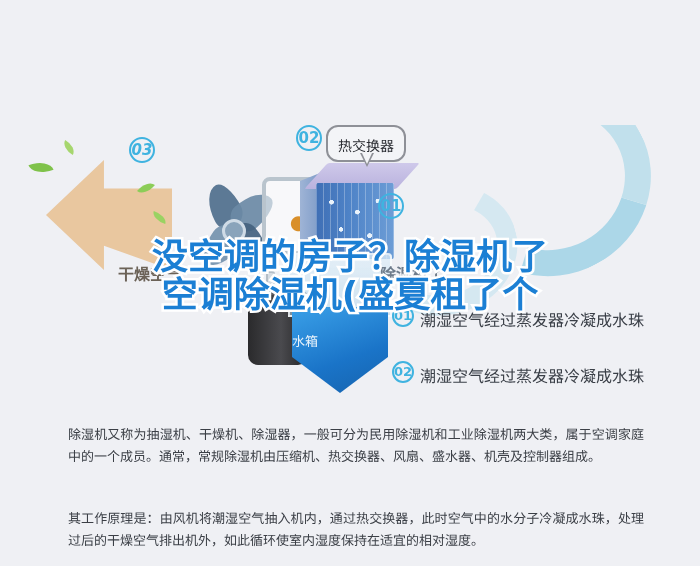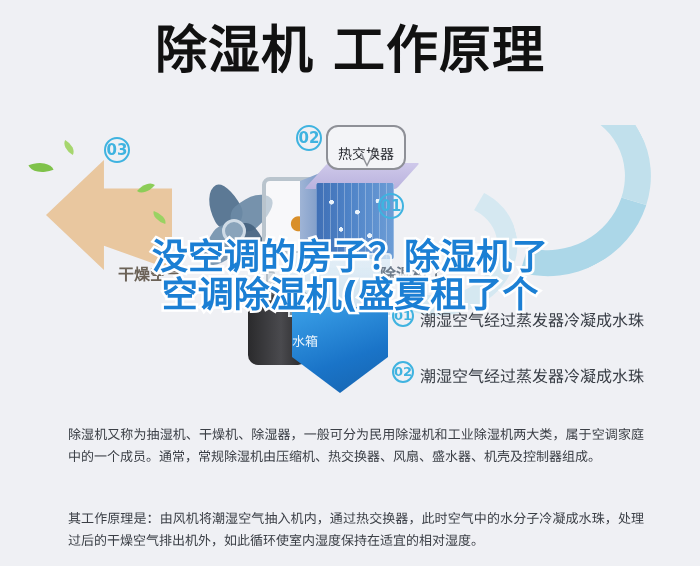--- a/index.html
+++ b/index.html
@@ -225,30 +225,30 @@
     border-radius: 50%;
     border: 2px solid #3fb3e0;
     color: #3fb3e0;
     font-size: 15px;
     font-weight: 700;
     line-height: 22px;
     text-align: center;
     font-family: "DejaVu Sans", sans-serif;
     background: transparent;
   }
-  .badge.n03a { left: 104px; top: 12px; }
+  .badge.n03a { left: 129px; top: 12px; font-style: italic; }
   .badge.n02  { left: 296px; top: 0px;  }
   .badge.n01  { left: 378px; top: 68px; }
   .badge.n01b { left: 392px; top: 180px; width:22px;height:22px;line-height:18px;font-size:13px; }
   .badge.n02b { left: 392px; top: 236px; width:22px;height:22px;line-height:18px;font-size:13px; }
 
   
   .callout {
     position: absolute; left: 326px; top: 0px;
-    padding: 16px 10px 5px;
+    padding: 8px 10px 5px;
     border: 2px solid #8e9097;
     border-radius: 12px;
     background: #f3f4f7;
     font-size: 14px;
     color: #2b2d33;
     font-family: "DejaVu Sans", sans-serif;
     white-space: nowrap;
   }
   .callout-tail {
     position: absolute; left: 360px; top: 28px;
@@ -326,23 +326,20 @@
     font-family: "DejaVu Sans", "Liberation Sans", sans-serif;
     text-align: justify;
   }
   .para:last-child { margin-bottom: 0; margin-top: 40px; }
 </style>
 </head>
 <body>
 
 <div class="page">
 
-  <div class="header">
-    <span class="header-text">除湿机 工作原理</span>
-  </div>
 
   <div class="stage">
 
     <div class="crescent"></div>
     <div class="crescent2"></div>
 
     <div class="tan-arrow"></div>
 
     <div class="leaf l1"></div>
     <div class="leaf l2"></div>

